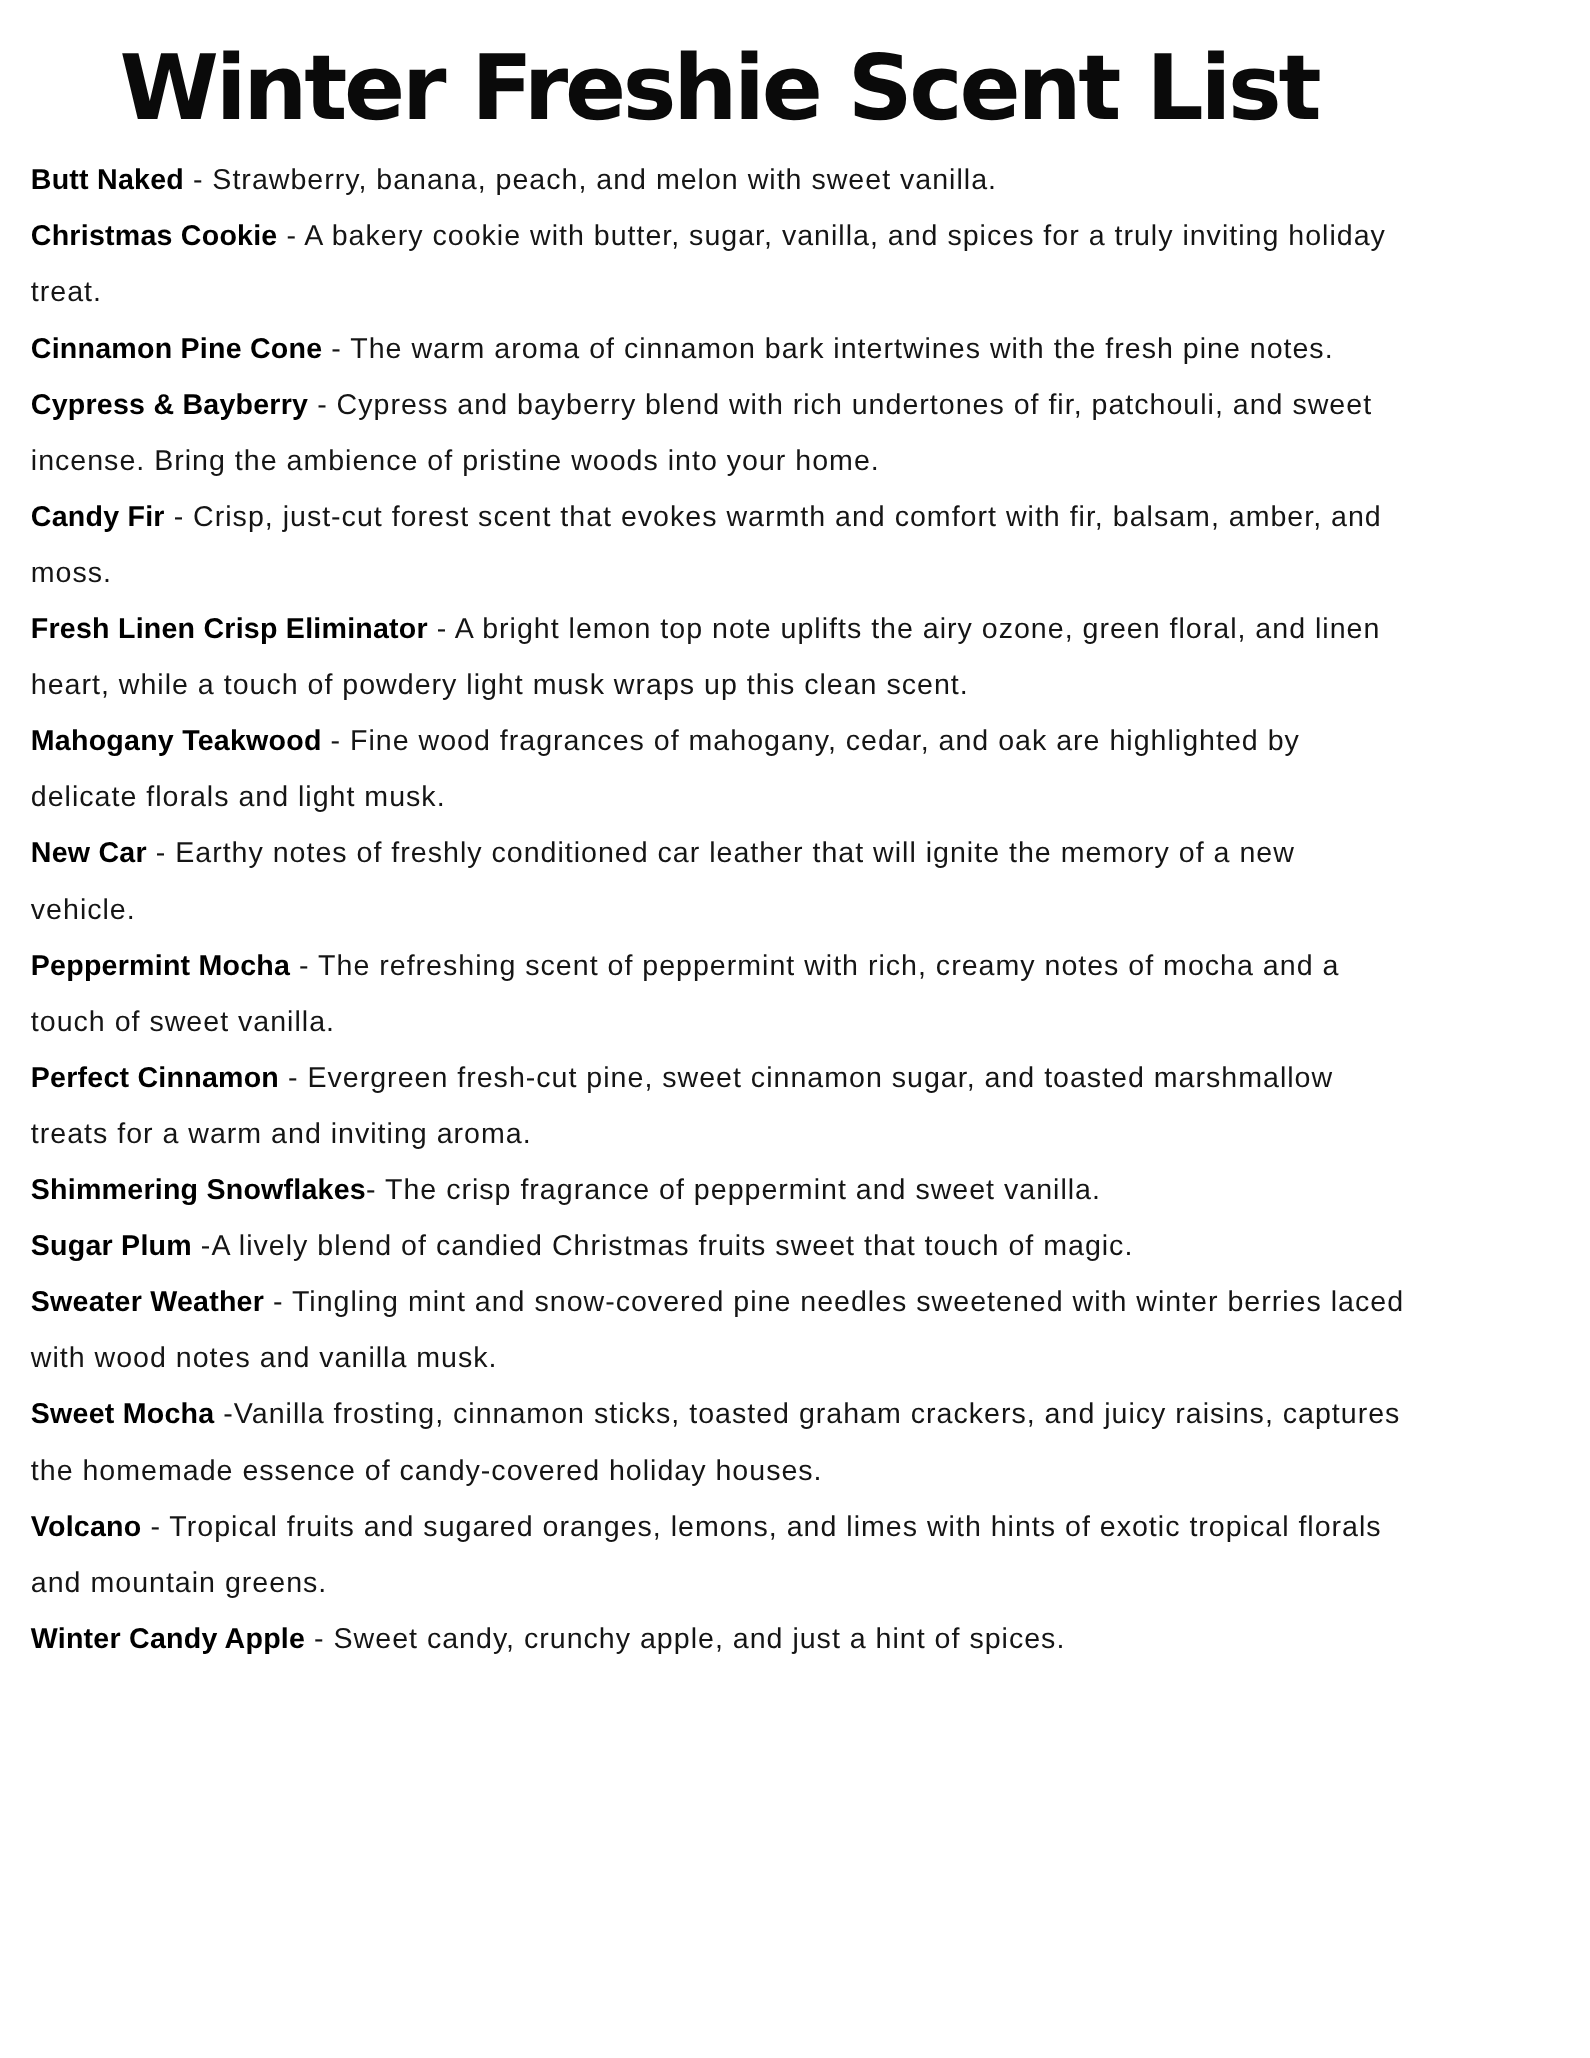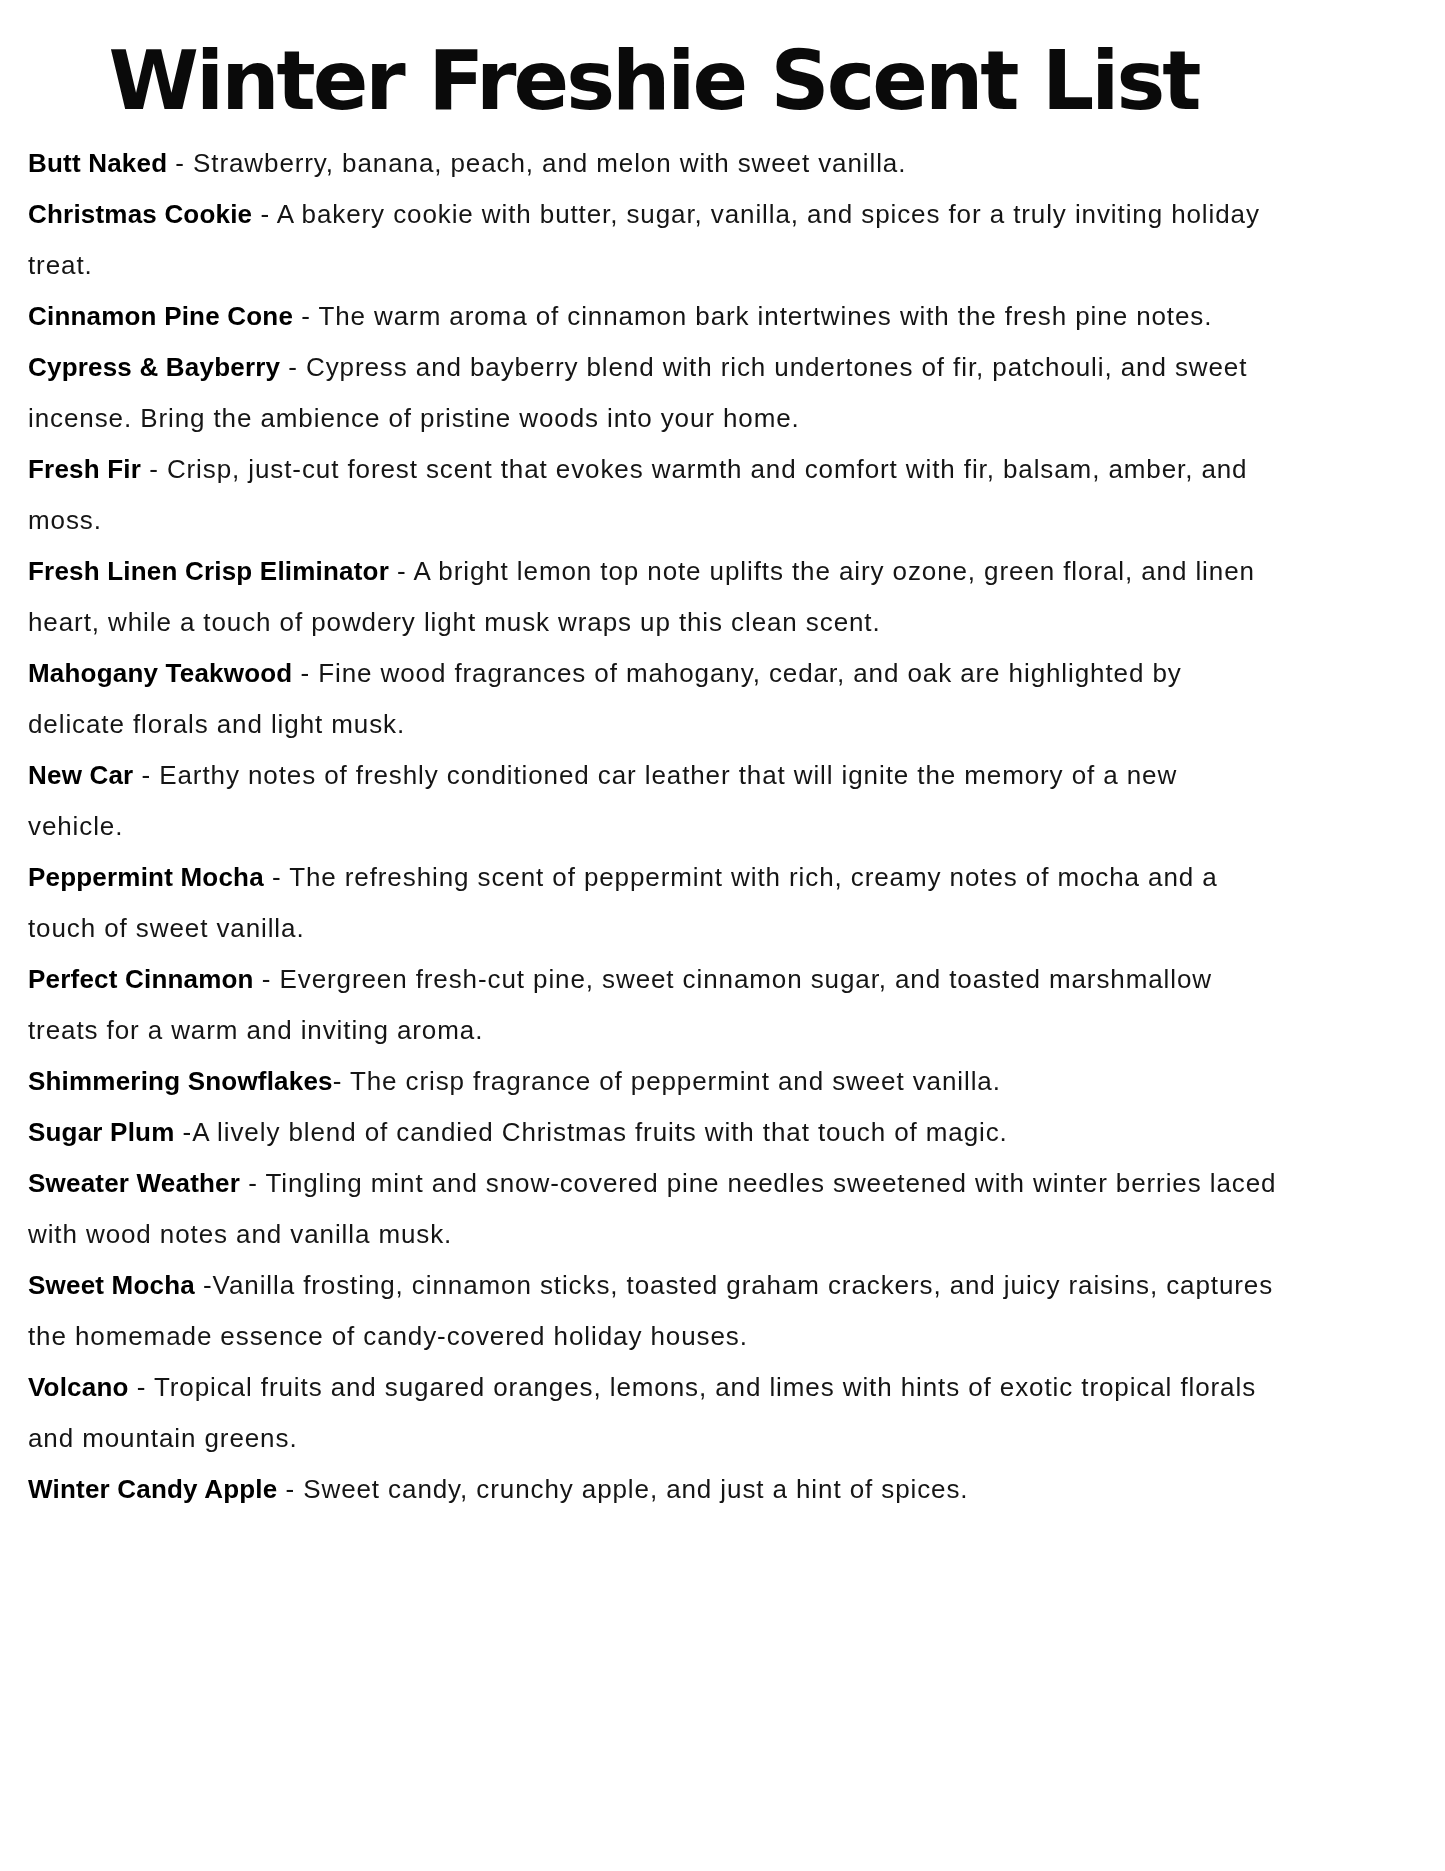--- a/index.html
+++ b/index.html
@@ -52,26 +52,26 @@
 </head>
 <body>
 
 <div class="page">
   <h1 class="title">Winter Freshie Scent List</h1>
   <div class="scent-list">
     <p class="entry"><strong class="scent-name">Butt Naked</strong><span class="sep"> - </span><span class="desc">Strawberry, banana, peach, and melon with sweet vanilla.</span></p>
     <p class="entry"><strong class="scent-name">Christmas Cookie</strong><span class="sep"> - </span><span class="desc">A bakery cookie with butter, sugar, vanilla, and spices for a truly inviting holiday treat.</span></p>
     <p class="entry"><strong class="scent-name">Cinnamon Pine Cone</strong><span class="sep"> - </span><span class="desc">The warm aroma of cinnamon bark intertwines with the fresh pine notes.</span></p>
     <p class="entry"><strong class="scent-name">Cypress &amp; Bayberry</strong><span class="sep"> - </span><span class="desc">Cypress and bayberry blend with rich undertones of fir, patchouli, and sweet incense. Bring the ambience of pristine woods into your home.</span></p>
-    <p class="entry"><strong class="scent-name">Fresh Fir</strong><span class="sep"> - </span><span class="desc">Crisp, just-cut forest scent that evokes warmth and comfort with fir, balsam, amber, and moss.</span></p>
+    <p class="entry"><strong class="scent-name">Candy Fir</strong><span class="sep"> - </span><span class="desc">Crisp, just-cut forest scent that evokes warmth and comfort with fir, balsam, amber, and moss.</span></p>
     <p class="entry"><strong class="scent-name">Fresh Linen Crisp Eliminator</strong><span class="sep"> - </span><span class="desc">A bright lemon top note uplifts the airy ozone, green floral, and linen heart, while a touch of powdery light musk wraps up this clean scent.</span></p>
     <p class="entry"><strong class="scent-name">Mahogany Teakwood</strong><span class="sep"> - </span><span class="desc">Fine wood fragrances of mahogany, cedar, and oak are highlighted by delicate florals and light musk.</span></p>
     <p class="entry"><strong class="scent-name">New Car</strong><span class="sep"> - </span><span class="desc">Earthy notes of freshly conditioned car leather that will ignite the memory of a new vehicle.</span></p>
     <p class="entry"><strong class="scent-name">Peppermint Mocha</strong><span class="sep"> - </span><span class="desc">The refreshing scent of peppermint with rich, creamy notes of mocha and a touch of sweet vanilla.</span></p>
     <p class="entry"><strong class="scent-name">Perfect Cinnamon</strong><span class="sep"> - </span><span class="desc">Evergreen fresh-cut pine, sweet cinnamon sugar, and toasted marshmallow treats for a warm and inviting aroma.</span></p>
     <p class="entry"><strong class="scent-name">Shimmering Snowflakes</strong><span class="sep">- </span><span class="desc">The crisp fragrance of peppermint and sweet vanilla.</span></p>
-    <p class="entry"><strong class="scent-name">Sugar Plum</strong><span class="sep"> -</span><span class="desc">A lively blend of candied Christmas fruits with that touch of magic.</span></p>
+    <p class="entry"><strong class="scent-name">Sugar Plum</strong><span class="sep"> -</span><span class="desc">A lively blend of candied Christmas fruits sweet that touch of magic.</span></p>
     <p class="entry"><strong class="scent-name">Sweater Weather</strong><span class="sep"> - </span><span class="desc">Tingling mint and snow-covered pine needles sweetened with winter berries laced with wood notes and vanilla musk.</span></p>
     <p class="entry"><strong class="scent-name">Sweet Mocha</strong><span class="sep"> -</span><span class="desc">Vanilla frosting, cinnamon sticks, toasted graham crackers, and juicy raisins, captures the homemade essence of candy-covered holiday houses.</span></p>
     <p class="entry"><strong class="scent-name">Volcano</strong><span class="sep"> - </span><span class="desc">Tropical fruits and sugared oranges, lemons, and limes with hints of exotic tropical florals and mountain greens.</span></p>
     <p class="entry"><strong class="scent-name">Winter Candy Apple</strong><span class="sep"> - </span><span class="desc">Sweet candy, crunchy apple, and just a hint of spices.</span></p>
   </div>
 </div>
 
 </body></html>

